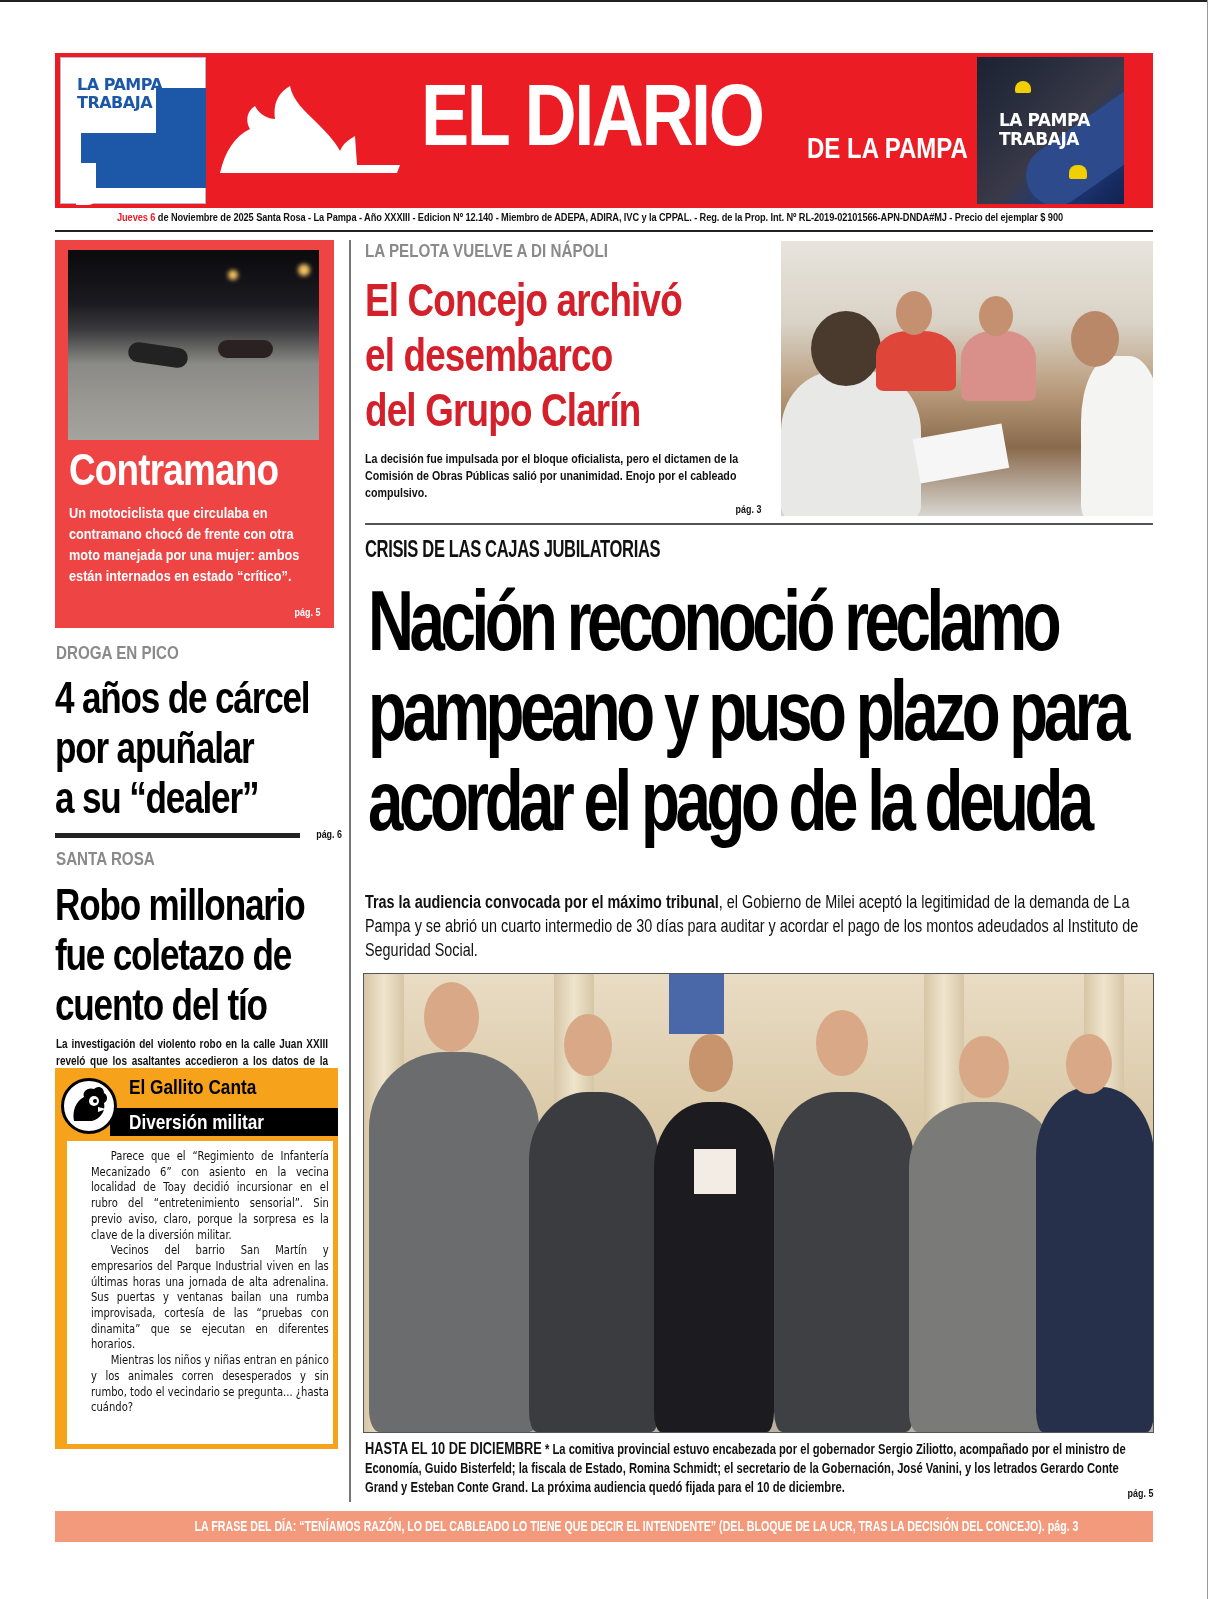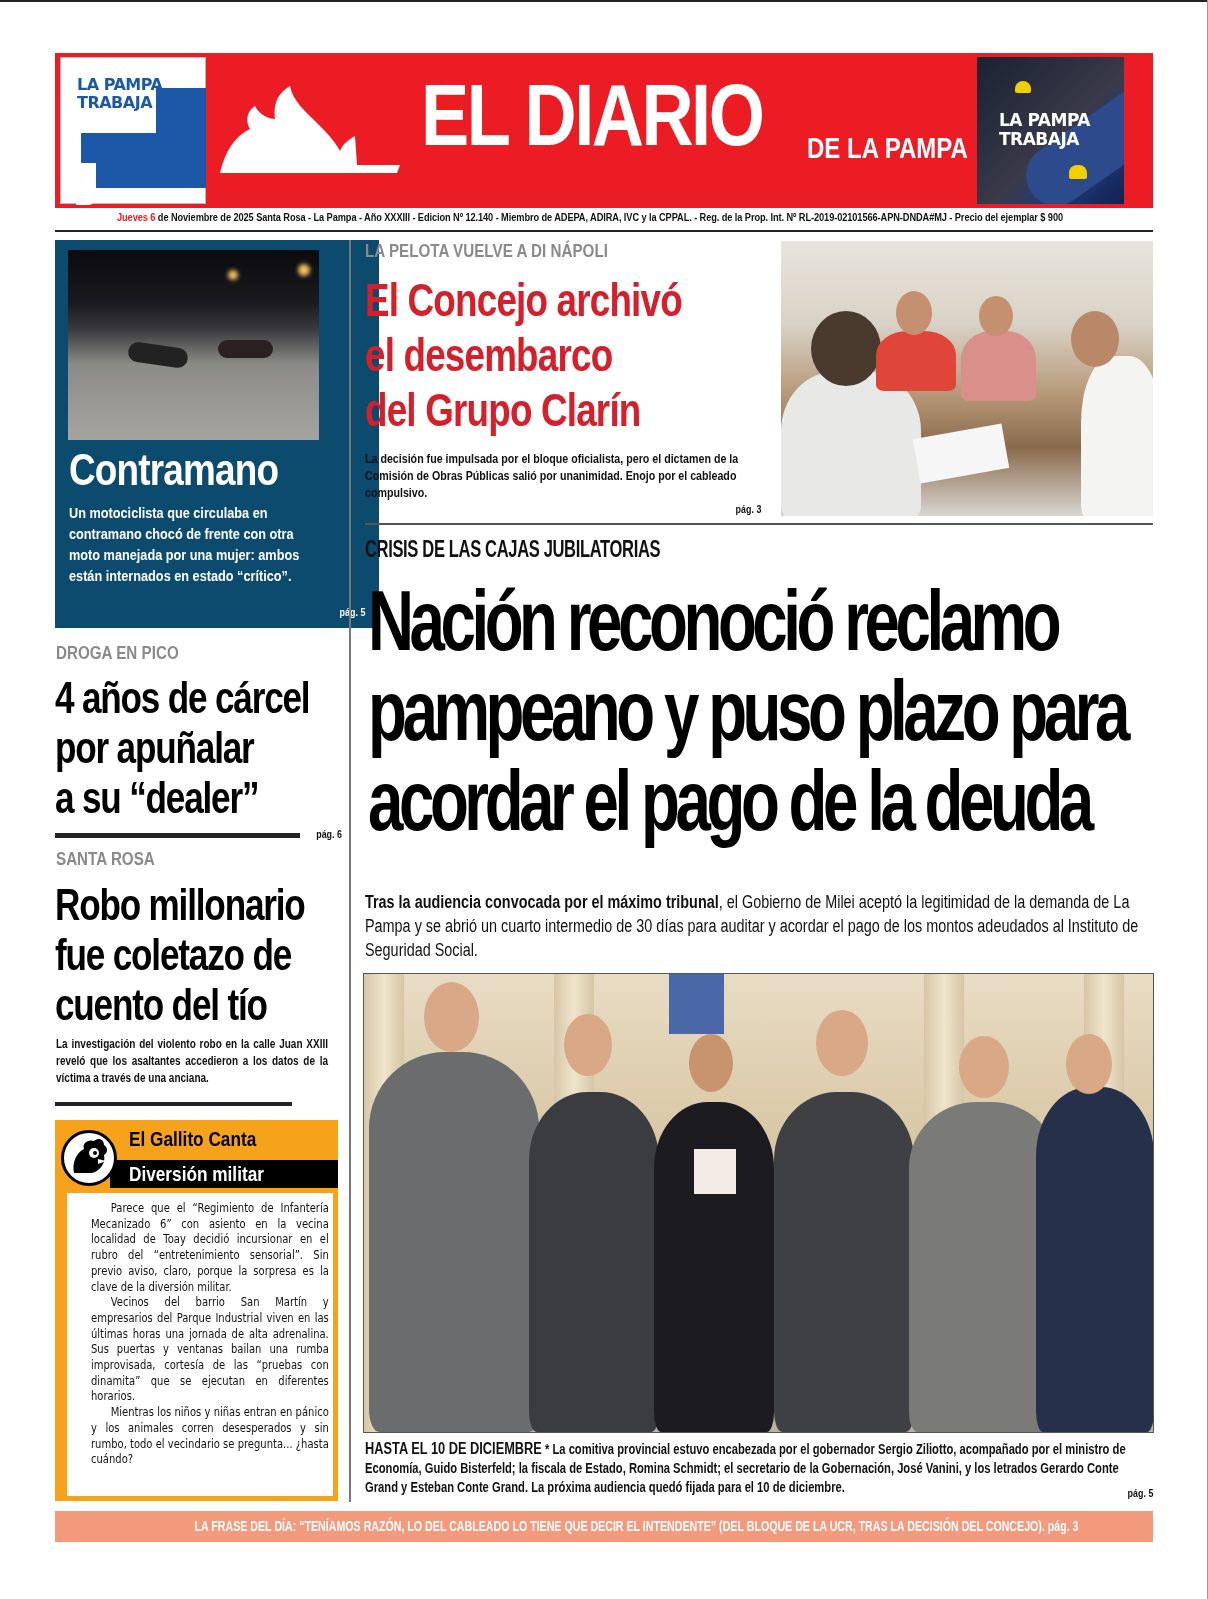--- a/index.html
+++ b/index.html
@@ -22,35 +22,35 @@
 .promo{position:absolute;left:922px;top:4px;width:147px;height:147px;background:linear-gradient(135deg,#1c2233 0%,#2c3040 35%,#3a3a48 55%,#1e3a78 75%,#122050 100%);overflow:hidden}
 .promo-pipe{position:absolute;left:40px;top:60px;width:160px;height:60px;background:#2c4a8c;transform:rotate(-35deg);border-radius:30px}
 .promo-hat1{position:absolute;left:38px;top:24px;width:16px;height:12px;background:#f0d000;border-radius:8px 8px 2px 2px}
 .promo-hat2{position:absolute;left:92px;top:108px;width:18px;height:14px;background:#f0d000;border-radius:8px 8px 2px 2px}
 .promo-text{position:absolute;left:22px;top:54px;color:#fff;font-family:"DejaVu Sans",sans-serif;font-weight:bold;font-size:17px;line-height:19px;letter-spacing:-0.5px}
 .dateline{position:absolute;left:117px;top:211px;font-size:10.5px;font-weight:bold;white-space:nowrap;transform:scaleX(0.88);transform-origin:left top;letter-spacing:-0.1px}
 .dateline .red{color:#ec1c24}
 .rule{position:absolute;background:#222}
 
 
-.contra{position:absolute;left:55px;top:240px;width:324px;height:388px;background:#0c4a6e}
+.contra{position:absolute;left:55px;top:240px;width:279px;height:388px;background:#ef4444}
 .contra-photo{position:absolute;left:13px;top:10px;width:251px;height:190px;background:linear-gradient(180deg,#0b0b0d 0%,#1a1a20 28%,#3b3b3e 42%,#8a8a86 60%,#9a9893 80%,#a5a39e 100%);overflow:hidden}
 .moto1{position:absolute;left:60px;top:95px;width:60px;height:20px;background:#222;border-radius:10px;transform:rotate(8deg)}
 .moto2{position:absolute;left:150px;top:90px;width:55px;height:18px;background:#2a2222;border-radius:10px}
 .light{position:absolute;border-radius:50%;background:#f2c060;filter:blur(2px)}
 .contra-title{position:absolute;left:14px;top:205px;color:#fff;font-weight:bold;font-size:45px;line-height:50px;transform:scaleX(0.82);transform-origin:left top;white-space:nowrap;letter-spacing:-1px}
 .contra-body{position:absolute;left:14px;top:262px;width:300px;color:#fff;font-weight:bold;font-size:15.5px;line-height:21px;transform:scaleX(0.82);transform-origin:left top}
 .pag{font-weight:bold;font-size:10.5px;transform:scaleX(0.85);transform-origin:right top;white-space:nowrap}
 .contra-pag{position:absolute;right:14px;top:366px;color:#fff}
 .kicker{position:absolute;font-weight:bold;color:#8a8a8a;font-size:19px;line-height:22px;transform:scaleX(0.8);transform-origin:left top;white-space:nowrap}
 .hl-black{position:absolute;font-weight:bold;color:#000;font-size:45px;line-height:50px;transform:scaleX(0.78);transform-origin:left top;white-space:nowrap;letter-spacing:-1.5px}
 .robo-body{position:absolute;left:56px;top:1036px;width:340px;font-weight:bold;font-size:12.5px;line-height:17px;transform:scaleX(0.8);transform-origin:left top;text-align:justify}
 
 
-.gallito{position:absolute;left:55px;top:1120px;width:283px;height:381px;background:#f7a21b}
+.gallito{position:absolute;left:55px;top:1068px;width:283px;height:381px;background:#f7a21b}
 .gallito-inner{position:absolute;left:12px;top:73px;width:266px;height:303px;background:#fff}
 .gallito-black{position:absolute;left:55px;top:40px;width:228px;height:28px;background:#000}
 .gallito-logo{position:absolute;left:6px;top:10px;width:56px;height:56px;border-radius:50%;background:#fff;border:3px solid #000;overflow:hidden}
 .gallito-name{position:absolute;left:74px;top:6px;font-weight:bold;font-size:21px;line-height:26px;transform:scaleX(0.82);transform-origin:left top;white-space:nowrap;color:#000}
 .gallito-sub{position:absolute;left:74px;top:41px;font-weight:bold;font-size:21px;line-height:26px;color:#fff;transform:scaleX(0.82);transform-origin:left top;white-space:nowrap}
 .gallito-text{position:absolute;left:24px;top:8px;width:290px;font-family:"DejaVu Sans",sans-serif;font-size:12.2px;line-height:15.7px;text-align:justify;transform:scaleX(0.82);transform-origin:left top;color:#111}
 .gallito-text p{text-indent:24px}
 
 
 .vrule{position:absolute;left:349px;top:240px;width:2px;height:1262px;background:#777}

